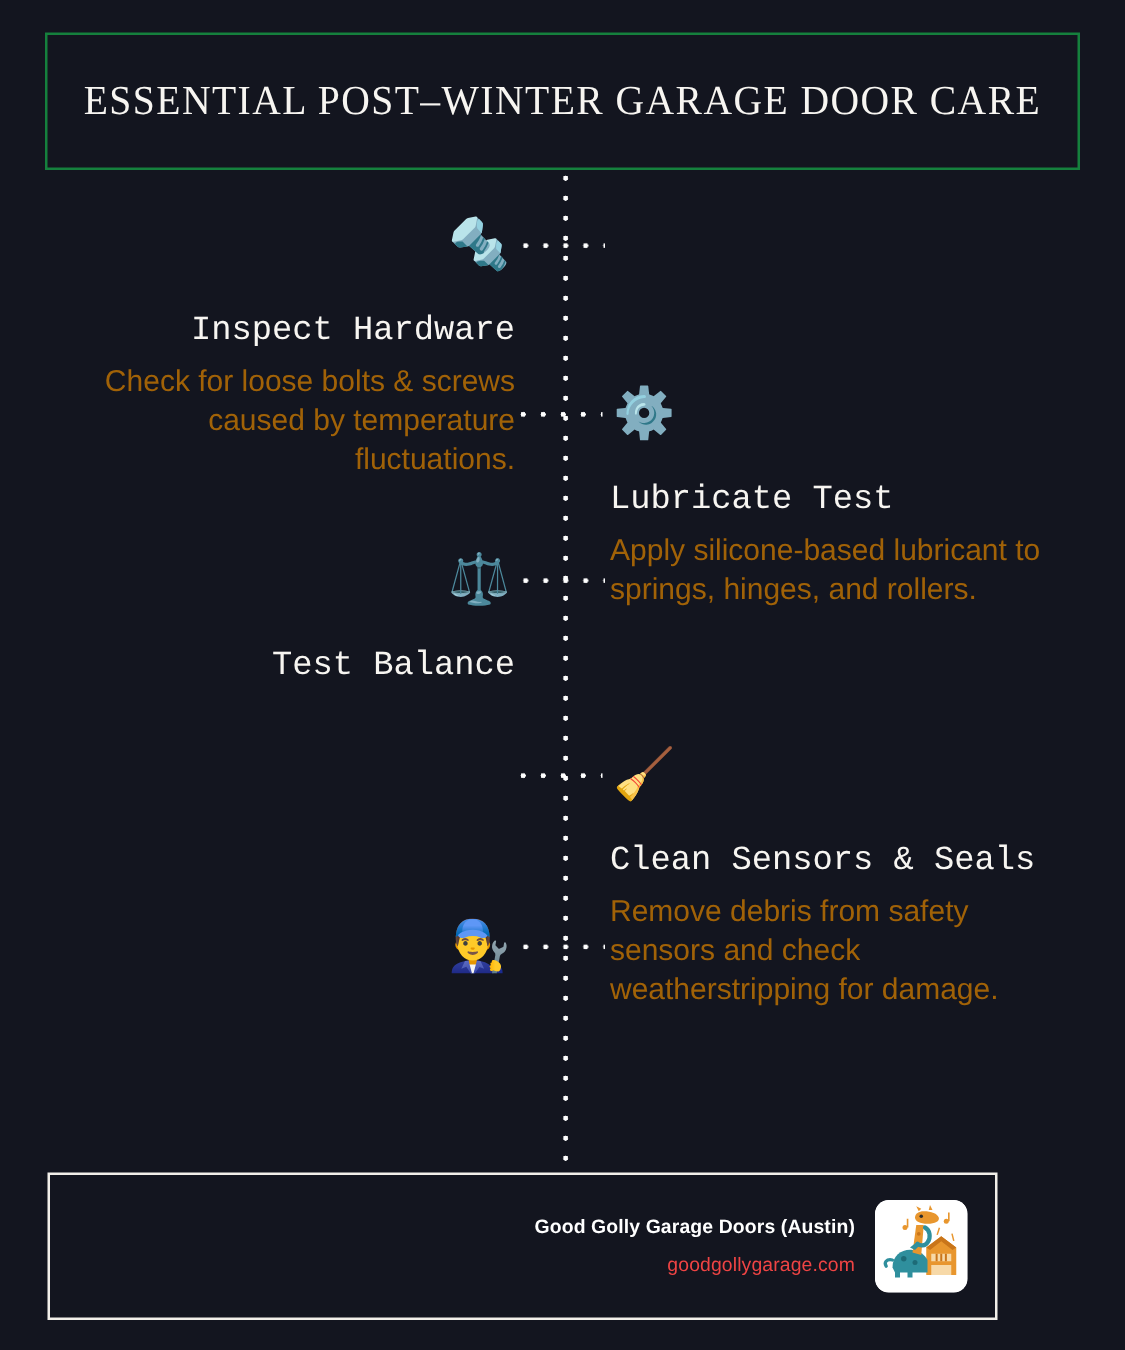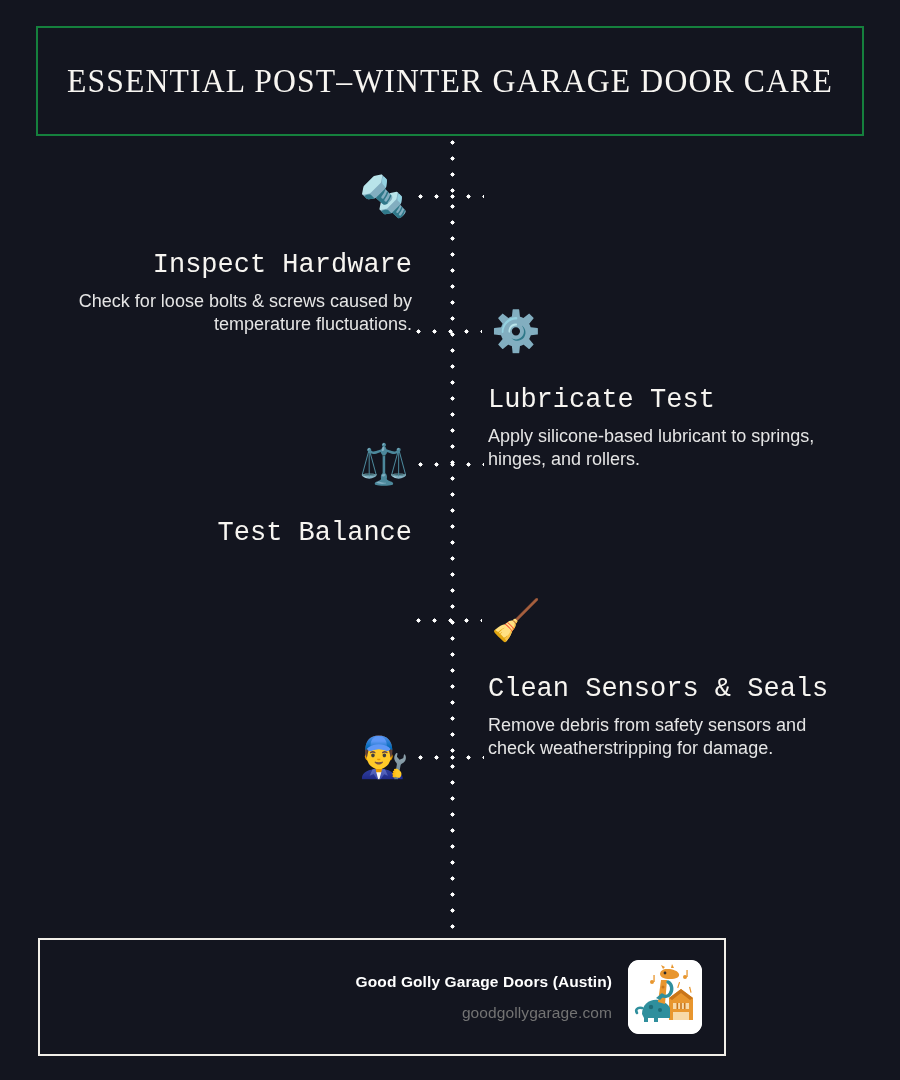--- a/index.html
+++ b/index.html
@@ -97,32 +97,32 @@
 
   .step-title {
     font-family: Liberation Mono, monospace;
     font-size: 27px;
     color: #f7f5f1;
     margin: 0 0 9px 0;
     line-height: 1.15;
     font-weight: normal;
   }
   .step-desc {
-    font-size: 18px;
-    color: #e5e5e5;
+    font-size: 24px;
+    color: #a16207;
     line-height: 1.3;
     margin: 0;
   }
 
   
   .footer-box {
     position: absolute;
     left: 38px;
     top: 938px;
-    width: 688px;
+    width: 760px;
     height: 118px;
     border: 2px solid #f2efe9;
     box-sizing: border-box;
   }
   .footer-inner {
     position: absolute;
     right: 22px;
     top: 0;
     height: 100%;
     display: flex;
@@ -132,21 +132,21 @@
   .footer-text { text-align: right; }
   .footer-brand {
     font-size: 15.5px;
     font-weight: bold;
     color: #ffffff;
     line-height: 1.5;
     letter-spacing: 0.1px;
   }
   .footer-url {
     font-size: 15.5px;
-    color: #737373;
+    color: #ef4444;
     line-height: 1.5;
     margin-top: 7px;
     letter-spacing: 0.1px;
   }
 
   .footer-logo {
     width: 74px;
     height: 74px;
     border-radius: 11px;
     background: #ffffff;

